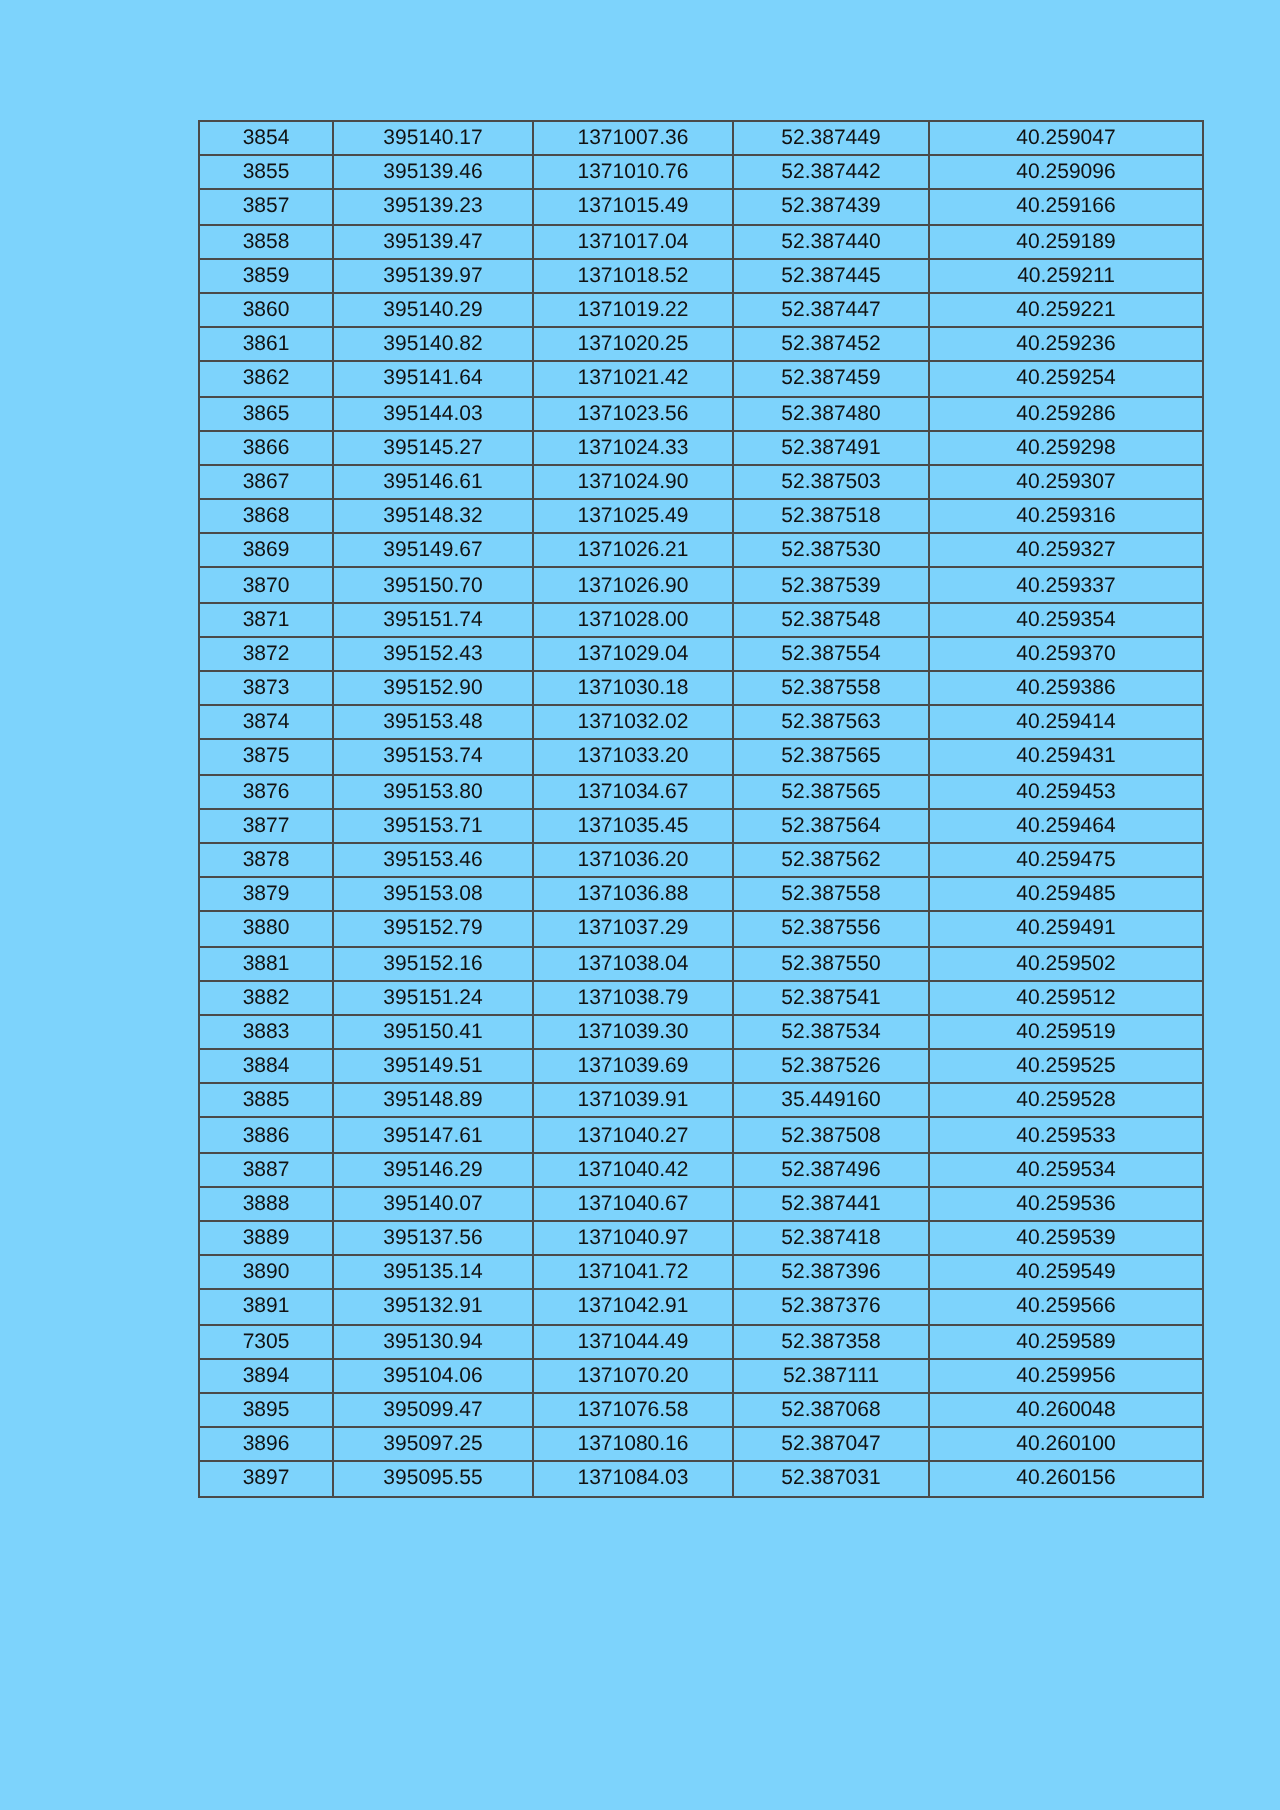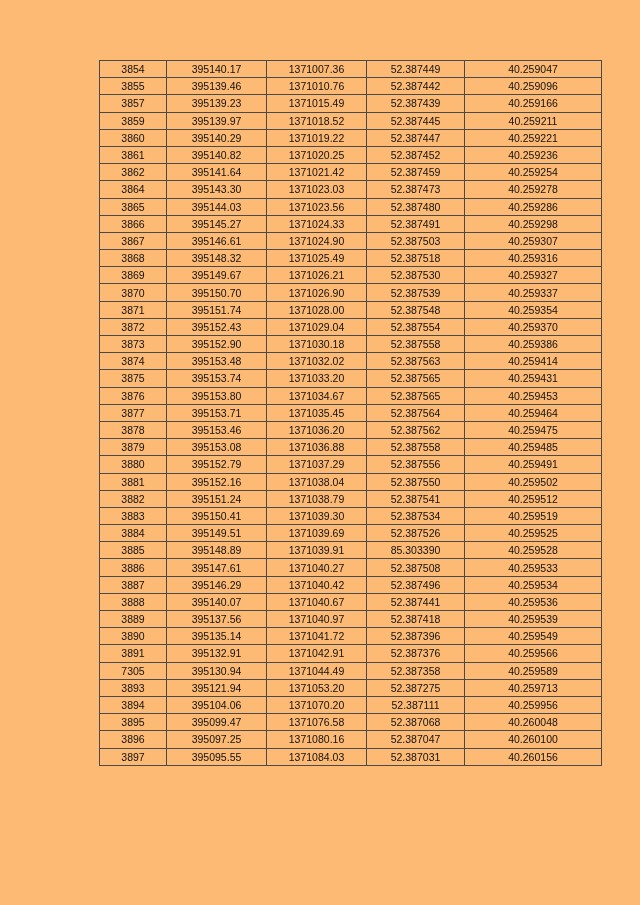--- a/index.html
+++ b/index.html
@@ -10,21 +10,21 @@
   body {
     width: 640px;
     height: 905px;
     position: relative;
     font-family: "Liberation Sans", sans-serif;
     color: #1a1a1a;
   }
   .page {
     width: 640px;
     height: 905px;
-    background: #fdba74;
+    background: #7dd3fc;
     position: relative;
   }
   table.coord-table {
     position: absolute;
     left: 99px;
     top: 60px;
     border-collapse: collapse;
     table-layout: fixed;
     font-family: "Liberation Sans", sans-serif;
     font-size: 10.5px;
@@ -66,20 +66,27 @@
           <td class="col4">40.259096</td>
         </tr>
         <tr>
           <td class="col0">3857</td>
           <td class="col1">395139.23</td>
           <td class="col2">1371015.49</td>
           <td class="col3">52.387439</td>
           <td class="col4">40.259166</td>
         </tr>
         <tr>
+          <td class="col0">3858</td>
+          <td class="col1">395139.47</td>
+          <td class="col2">1371017.04</td>
+          <td class="col3">52.387440</td>
+          <td class="col4">40.259189</td>
+        </tr>
+        <tr>
           <td class="col0">3859</td>
           <td class="col1">395139.97</td>
           <td class="col2">1371018.52</td>
           <td class="col3">52.387445</td>
           <td class="col4">40.259211</td>
         </tr>
         <tr>
           <td class="col0">3860</td>
           <td class="col1">395140.29</td>
           <td class="col2">1371019.22</td>
@@ -94,27 +101,20 @@
           <td class="col4">40.259236</td>
         </tr>
         <tr>
           <td class="col0">3862</td>
           <td class="col1">395141.64</td>
           <td class="col2">1371021.42</td>
           <td class="col3">52.387459</td>
           <td class="col4">40.259254</td>
         </tr>
         <tr>
-          <td class="col0">3864</td>
-          <td class="col1">395143.30</td>
-          <td class="col2">1371023.03</td>
-          <td class="col3">52.387473</td>
-          <td class="col4">40.259278</td>
-        </tr>
-        <tr>
           <td class="col0">3865</td>
           <td class="col1">395144.03</td>
           <td class="col2">1371023.56</td>
           <td class="col3">52.387480</td>
           <td class="col4">40.259286</td>
         </tr>
         <tr>
           <td class="col0">3866</td>
           <td class="col1">395145.27</td>
           <td class="col2">1371024.33</td>
@@ -244,21 +244,21 @@
           <td class="col0">3884</td>
           <td class="col1">395149.51</td>
           <td class="col2">1371039.69</td>
           <td class="col3">52.387526</td>
           <td class="col4">40.259525</td>
         </tr>
         <tr>
           <td class="col0">3885</td>
           <td class="col1">395148.89</td>
           <td class="col2">1371039.91</td>
-          <td class="col3">85.303390</td>
+          <td class="col3">35.449160</td>
           <td class="col4">40.259528</td>
         </tr>
         <tr>
           <td class="col0">3886</td>
           <td class="col1">395147.61</td>
           <td class="col2">1371040.27</td>
           <td class="col3">52.387508</td>
           <td class="col4">40.259533</td>
         </tr>
         <tr>
@@ -297,27 +297,20 @@
           <td class="col4">40.259566</td>
         </tr>
         <tr>
           <td class="col0">7305</td>
           <td class="col1">395130.94</td>
           <td class="col2">1371044.49</td>
           <td class="col3">52.387358</td>
           <td class="col4">40.259589</td>
         </tr>
         <tr>
-          <td class="col0">3893</td>
-          <td class="col1">395121.94</td>
-          <td class="col2">1371053.20</td>
-          <td class="col3">52.387275</td>
-          <td class="col4">40.259713</td>
-        </tr>
-        <tr>
           <td class="col0">3894</td>
           <td class="col1">395104.06</td>
           <td class="col2">1371070.20</td>
           <td class="col3">52.387111</td>
           <td class="col4">40.259956</td>
         </tr>
         <tr>
           <td class="col0">3895</td>
           <td class="col1">395099.47</td>
           <td class="col2">1371076.58</td>

